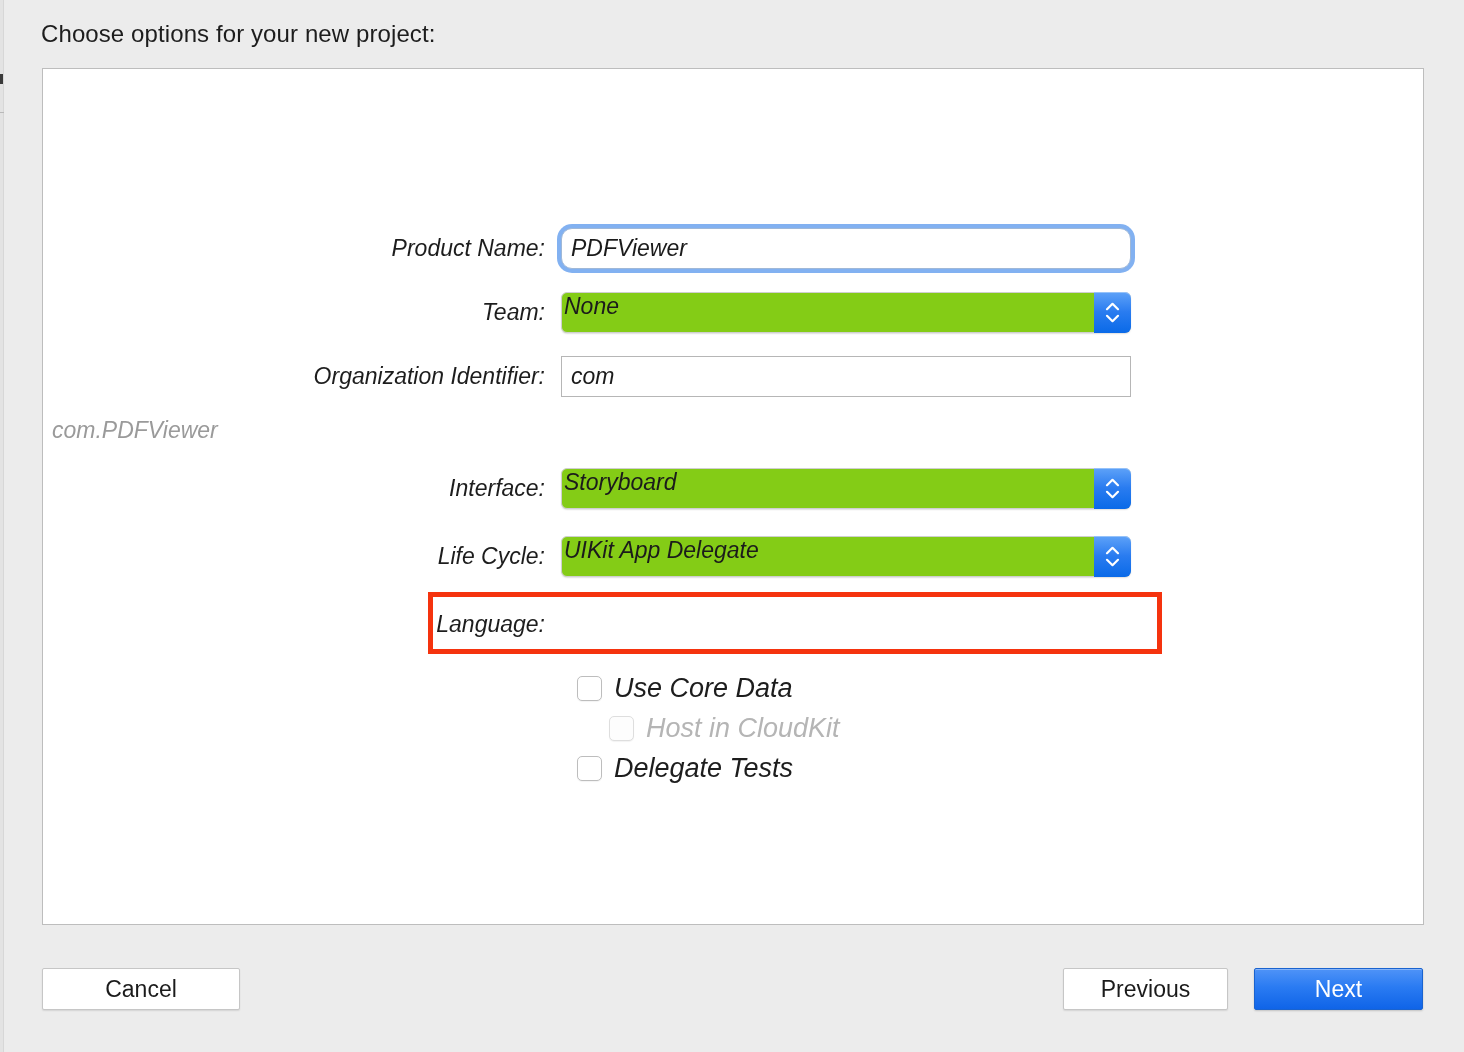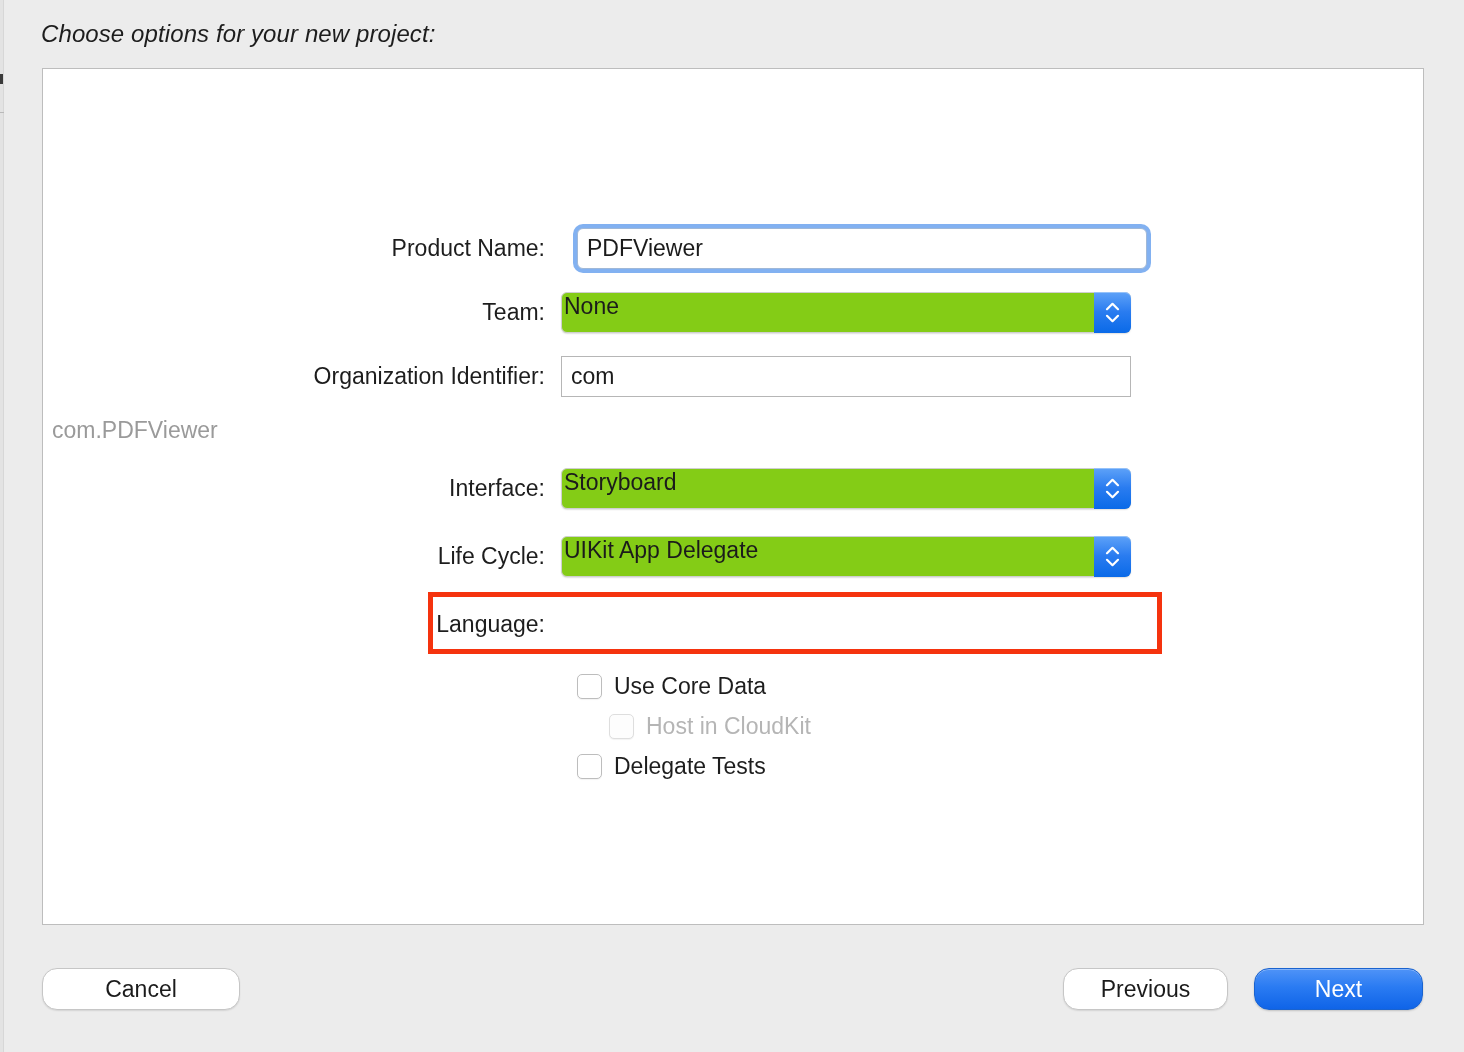--- a/index.html
+++ b/index.html
@@ -45,32 +45,32 @@
   }
 
   .sheet-title {
     position: absolute;
     left: 41px;
     top: 20px;
     font-size: 24px;
     color: #1d1d1d;
     letter-spacing: 0.1px;
     white-space: nowrap;
-    font-style: italic;
   }
 
   .panel {
     position: absolute;
     left: 42px;
     top: 68px;
     width: 1382px;
     height: 857px;
     background: #ffffff;
     border: 1px solid #bdbdbd;
     box-sizing: border-box;
+    font-style: italic;
   }
 
   
   .form {
     position: absolute;
     left: 0;
     top: 0;
     width: 100%;
     height: 100%;
   }
@@ -101,22 +101,21 @@
     display: flex;
     align-items: center;
     padding: 0 9px;
     font-size: 23px;
     color: #1b1b1b;
     line-height: 1;
   }
   .tfield.focused {
     border: 1px solid #9fb8d8;
     box-shadow: 0 0 0 4px rgba(103, 160, 238, 0.82);
-    border-radius: 6px;
-    margin-left: 16px;
+    border-radius: 11px;
   }
 
   
   .static-val {
     font-size: 23px;
     color: #9a9a9a;
     padding-left: 9px;
     white-space: nowrap;
   }
 
@@ -173,21 +172,21 @@
     background: #ffffff;
     box-sizing: border-box;
     flex: 0 0 auto;
     box-shadow: 0 1px 1px rgba(0,0,0,0.05);
   }
   .cbox.disabled {
     border-color: #dedede;
     background: #fdfdfd;
   }
   .cblabel {
-    font-size: 23px;
+    font-size: 27px;
     color: #1d1d1d;
     white-space: nowrap;
   }
   .cblabel.disabled { color: #b5b5b5; }
 
   
   .annot {
     position: absolute;
     left: 428px;
     top: 592px;
@@ -195,21 +194,21 @@
     height: 62px;
     border: 5px solid #f5330e;
     box-sizing: border-box;
     pointer-events: none;
   }
 
   
   .btn {
     position: absolute;
     height: 42px;
-    border-radius: 15px;
+    border-radius: 2px;
     font-size: 23px;
     display: flex;
     align-items: center;
     justify-content: center;
     box-sizing: border-box;
     white-space: nowrap;
   }
   .btn-plain {
     background: #ffffff;
     border: 1px solid #c6c6c6;

